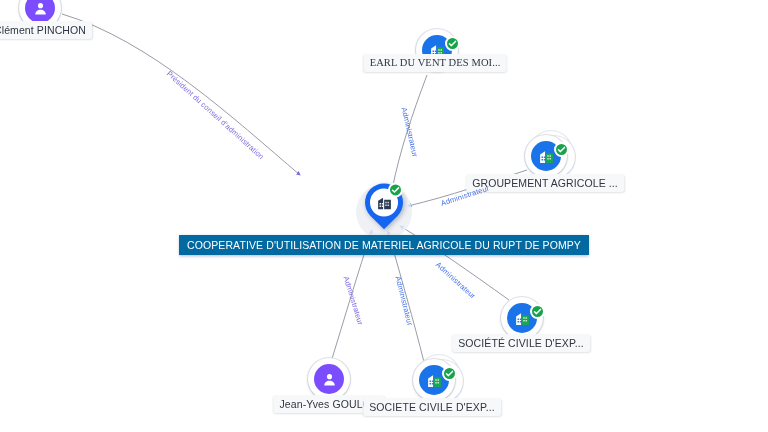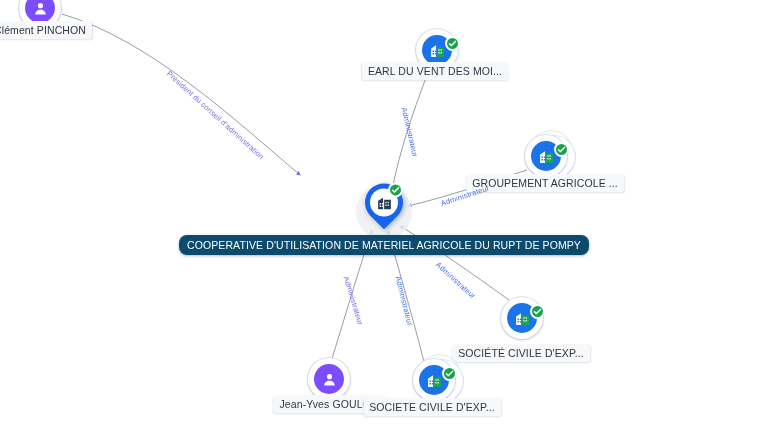--- a/index.html
+++ b/index.html
@@ -143,25 +143,25 @@
     line-height: 14px;
     letter-spacing: .1px;
     color: #2f3542;
     background: #f7f8fa;
     border-radius: 3px;
     padding: 2px 6px;
     box-shadow: 0 1px 2px rgba(20,30,60,.13);
     cursor: pointer;
   }
   .node-label.selected {
-    background: #0c4a6e;
+    background: #0369a1;
     color: #ffffff;
     font-size: 10.5px;
     font-weight: 500;
-    border-radius: 8px;
+    border-radius: 0;
     padding: 3px 8px;
     box-shadow: 0 1px 3px rgba(14,50,130,.35);
   }
   
   .edge-label {
     position: absolute;
     white-space: nowrap;
     font-size: 7.5px;
     letter-spacing: .15px;
     transform-origin: 0 50%;
@@ -217,21 +217,21 @@
             </svg>
           </div>
         </div>
         <div class="badge" style="left:8px;top:-14px">
           <svg width="9" height="9" viewBox="0 0 12 12">
             <path d="M2 6.3 L4.6 8.8 L10 3.2" stroke="#ffffff" stroke-width="2" fill="none" stroke-linecap="round" stroke-linejoin="round"></path>
           </svg>
         </div>
         <div class="node-hit"></div>
       </div>
-      <div class="node-label" style="left: 435px; top: 62px;">EARL DU VENT DES MOI...</div>
+      <div class="node-label" style="left: 435px; top: 54px; font-family: Liberation Serif, serif;">EARL DU VENT DES MOI...</div>
       <div class="node" style="left: 546px; top: 156px;">
         <div class="stack"></div>
         <div class="chip">
           <div class="disc company">
             <svg width="17" height="17" viewBox="0 0 24 24">
               <path d="M3 21V9l7-4.5V21H3z" fill="#ffffff"></path>
               <path d="M5 12h2v2H5zm0 3.5h2v2H5zm3.2-3.5h1.6v2H8.2zm0 3.5h1.6v2H8.2z" fill="#1a73e8"></path>
               <path d="M11.5 21V7.5H21V21h-9.5z" fill="#1aa84a"></path>
               <path d="M13.3 10.2h1.6v2.2h-1.6zm3.1 0H18v2.2h-1.6zm-3.1 4h1.6v2.2h-1.6zm3.1 0H18v2.2h-1.6z" fill="#ffffff"></path>
             </svg>
@@ -277,21 +277,21 @@
             </svg>
           </div>
         </div>
         <div class="badge" style="left:8px;top:-14px">
           <svg width="9" height="9" viewBox="0 0 12 12">
             <path d="M2 6.3 L4.6 8.8 L10 3.2" stroke="#ffffff" stroke-width="2" fill="none" stroke-linecap="round" stroke-linejoin="round"></path>
           </svg>
         </div>
         <div class="node-hit"></div>
       </div>
-      <div class="node-label" style="left: 521px; top: 344px;">SOCIÉTÉ CIVILE D'EXP...</div>
+      <div class="node-label" style="left: 521px; top: 334px;">SOCIÉTÉ CIVILE D'EXP...</div>
       <div class="node" style="left: 329px; top: 379px;">
         <div class="chip">
           <div class="disc person">
             <svg width="17" height="17" viewBox="0 0 24 24">
               <circle cx="12" cy="8" r="3.6" fill="#ffffff"></circle>
               <path d="M4.6 20.5c0-4.1 3.3-6.6 7.4-6.6s7.4 2.5 7.4 6.6H4.6z" fill="#ffffff"></path>
             </svg>
           </div>
         </div>
         <div class="node-hit"></div>

